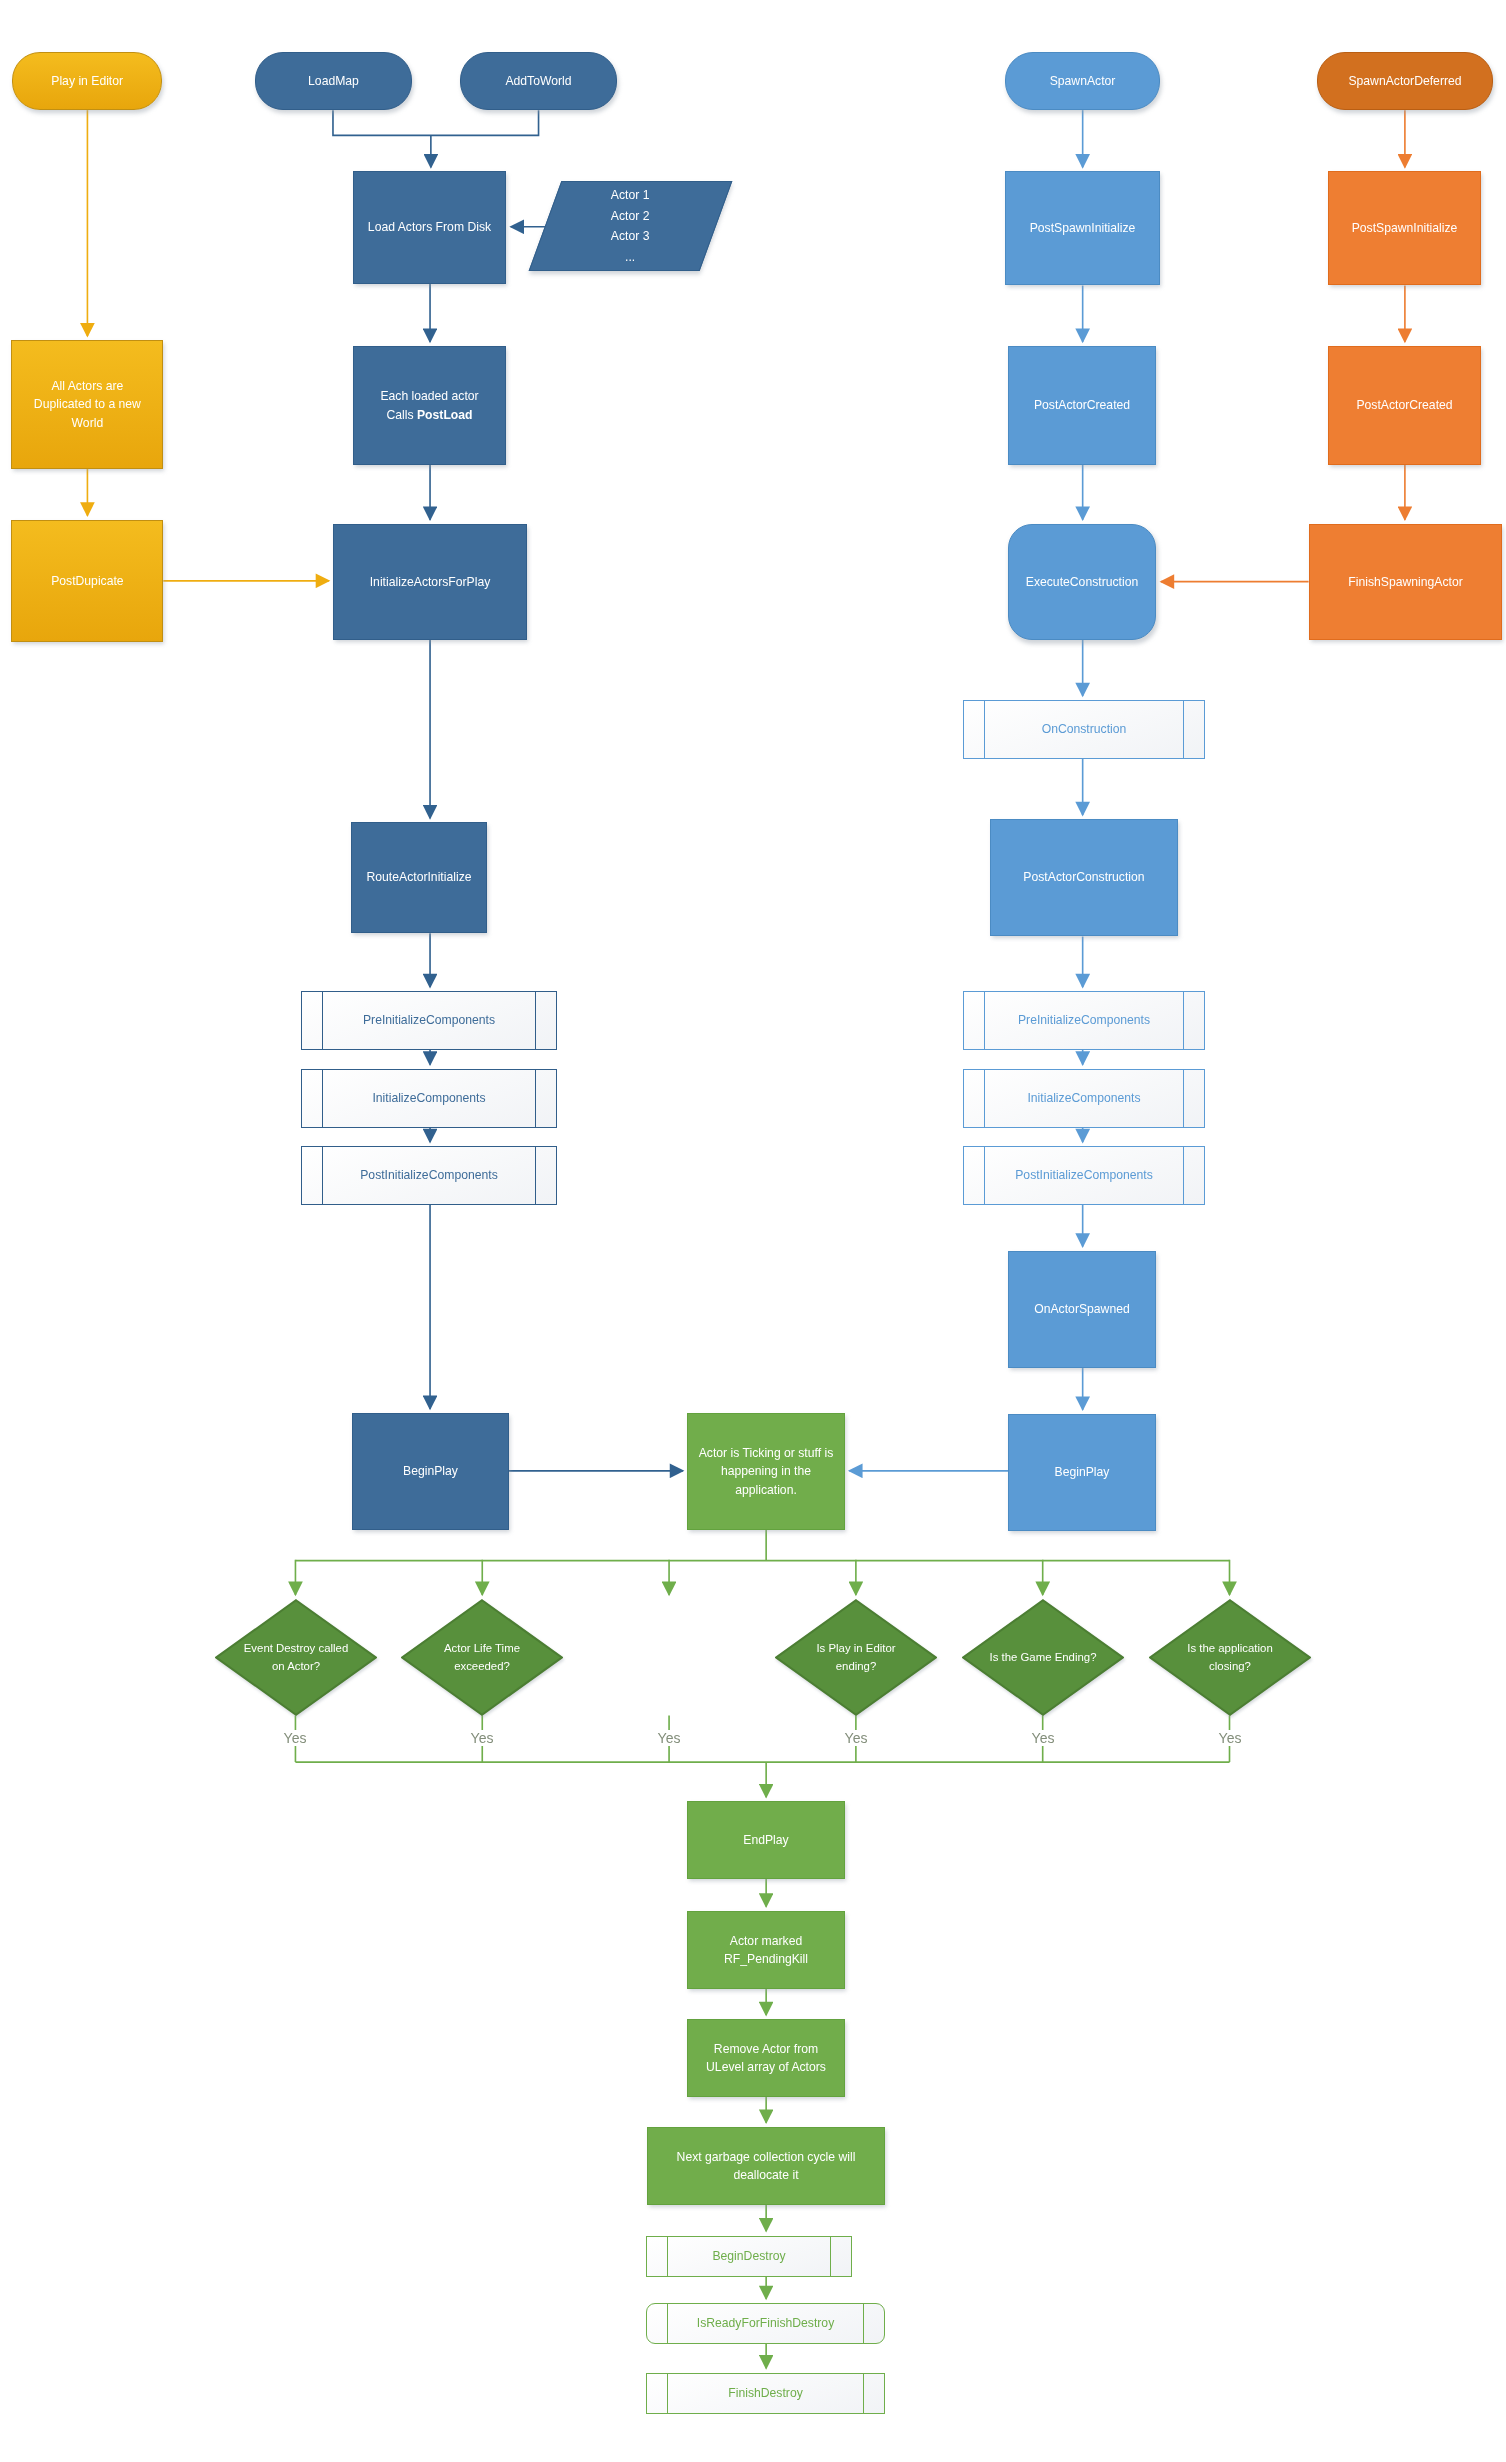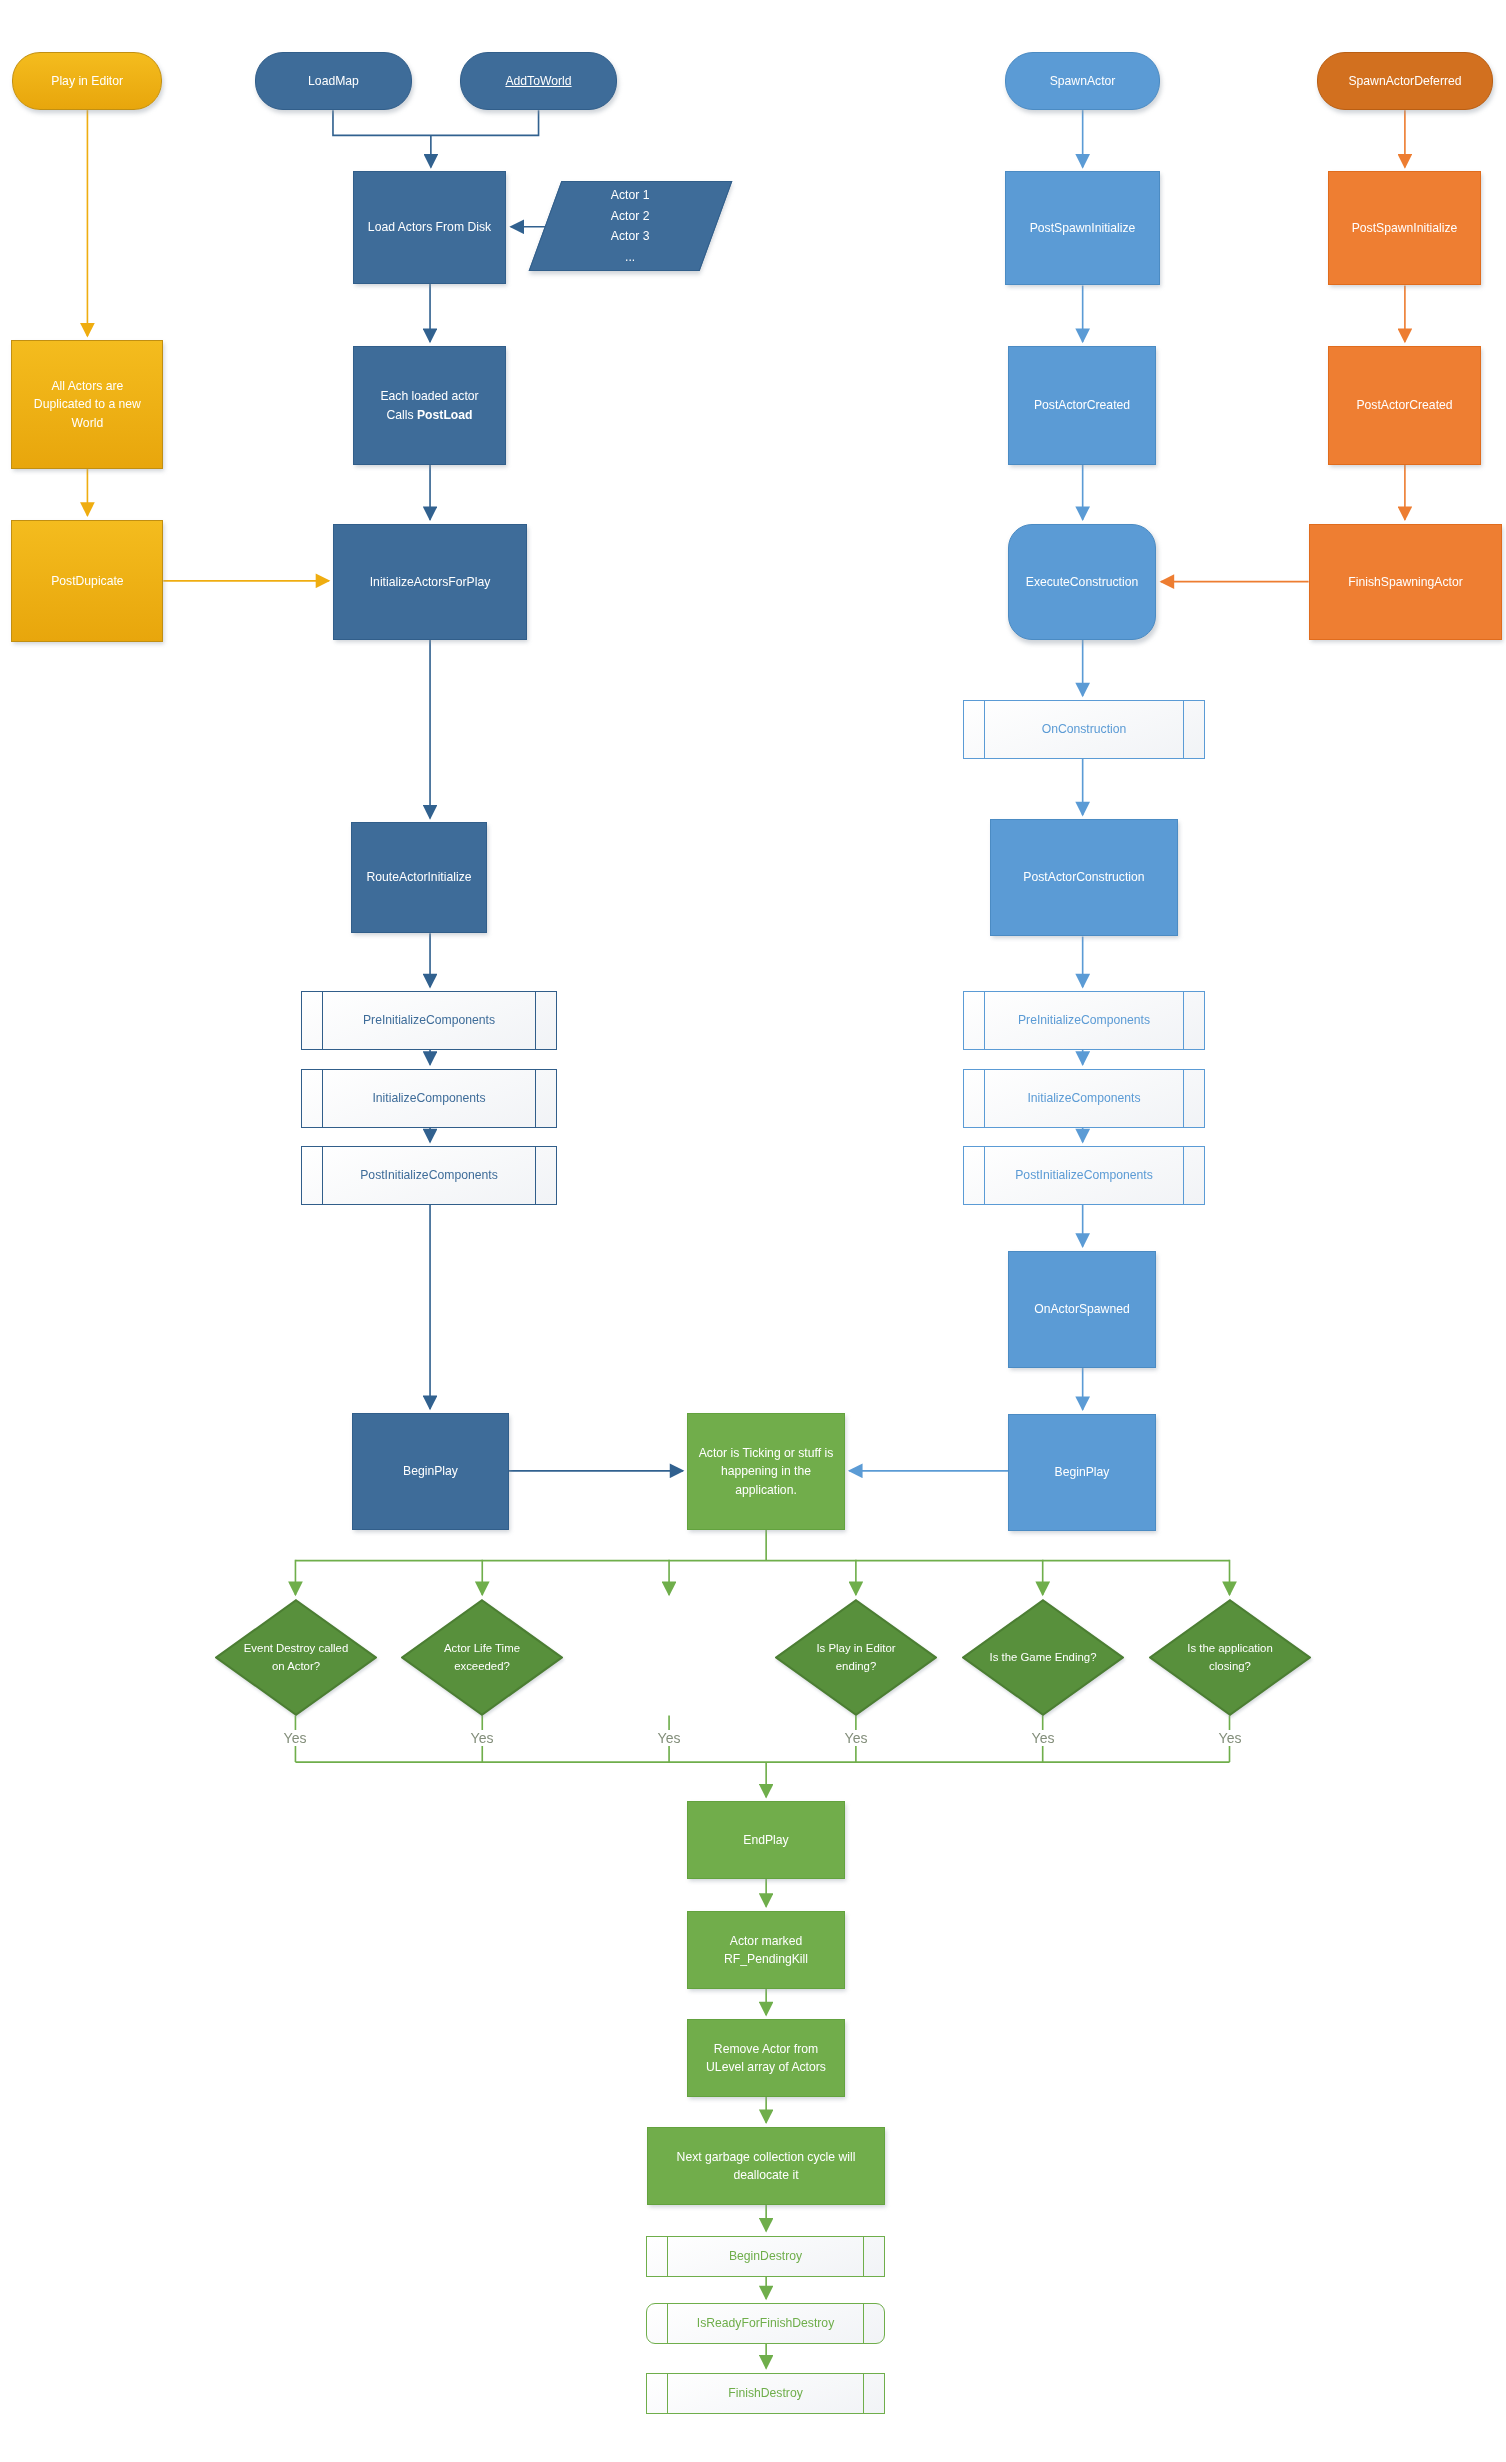--- a/index.html
+++ b/index.html
@@ -151,21 +151,21 @@
       <line class="ln ln-green" x1="939" y1="2873" x2="939" y2="2903" marker-end="url(#ah-green)"></line>
     </g>
   </svg>
 
   <div class="node terminal gold shadow" style="left:12.2px;top:52px;width:150px;height:58px;">
     <span>Play in Editor</span>
   </div>
   <div class="node terminal navy shadow" style="left:255px;top:52px;width:157px;height:58px;">
     <span>LoadMap</span>
   </div>
-  <div class="node terminal navy shadow" style="left:460px;top:52px;width:157px;height:58px;text-decoration:underline;">
+  <div class="node terminal navy shadow" style="left:460px;top:52px;width:157px;height:58px;">
     <span>AddToWorld</span>
   </div>
   <div class="node terminal blue shadow" style="left:1005px;top:52px;width:155px;height:58px;">
     <span>SpawnActor</span>
   </div>
   <div class="node terminal orange-deep shadow" style="left:1317px;top:52px;width:176px;height:58px;">
     <span>SpawnActorDeferred</span>
   </div>
 
   <div class="node gold shadow" style="left:11.4px;top:520px;width:152px;height:122px;">
@@ -313,21 +313,21 @@
   </div>
   <div class="node green shadow" style="left:687px;top:1911px;width:158px;height:78px;">
     <span>Actor marked RF_PendingKill</span>
   </div>
   <div class="node green shadow" style="left:687px;top:2019px;width:158px;height:78px;">
     <span>Remove Actor from ULevel array of Actors</span>
   </div>
   <div class="node green shadow" style="left:647px;top:2127px;width:238px;height:78px;">
     <span>Next garbage collection cycle will deallocate it</span>
   </div>
-  <div class="node sub sub-green" style="left:646px;top:2236px;width:239px;height:41px;">
+  <div class="node sub sub-green" style="left:646px;top:2236px;width:206px;height:41px;">
     <i class="bar l"></i>
       <i class="bar r"></i>
     <span>BeginDestroy</span>
   </div>
   <div class="node sub sub-green" style="left:646px;top:2303px;width:239px;height:41px;border-radius:9px;">
     <i class="bar l"></i>
       <i class="bar r"></i>
     <span>IsReadyForFinishDestroy</span>
   </div>
   <div class="node sub sub-green" style="left:646px;top:2373px;width:239px;height:41px;">

